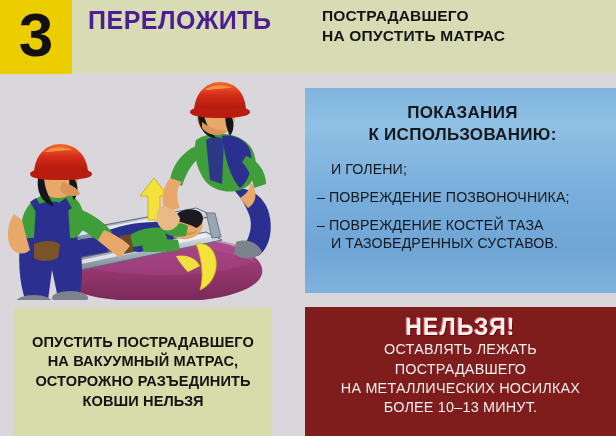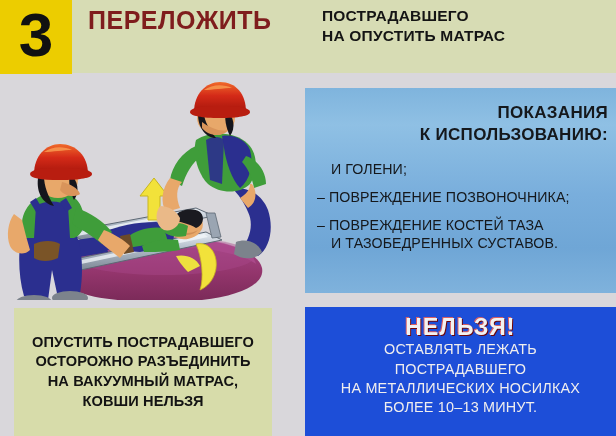--- a/index.html
+++ b/index.html
@@ -38,21 +38,21 @@
     color: #111111;
     line-height: 1;
     font-family: "Liberation Sans", sans-serif;
     margin-top: -4px;
   }
   .header-action {
     position: absolute;
     left: 88px; top: 6px;
     font-size: 25px;
     font-weight: bold;
-    color: #7f1d1d;
+    color: #4c1d95;
     letter-spacing: 0.5px;
     white-space: nowrap;
   }
   .header-object {
     position: absolute;
     left: 322px; top: 6px;
     font-size: 15.5px;
     font-weight: bold;
     color: #141414;
     line-height: 1.28;
@@ -78,21 +78,21 @@
     background: linear-gradient(180deg,
         #7fb4dd 0%,
         #8fc0e4 18%,
         #79aedc 52%,
         #6fa6d6 78%,
         #7fb2dc 100%);
     box-sizing: border-box;
     padding: 10px 8px 0 12px;
   }
   .indications .ind-title {
-    text-align: right;
+    text-align: center;
     font-size: 17px;
     font-weight: bold;
     color: #15181c;
     line-height: 1.3;
     letter-spacing: 0.3px;
     margin-top: 4px;
   }
   .indications .ind-title div { white-space: nowrap; }
   .ind-list {
     margin-top: 14px;
@@ -130,21 +130,21 @@
     line-height: 1.35;
     letter-spacing: 0.1px;
   }
   .instruction .lines div { white-space: nowrap; }
 
   
   .warning {
     position: absolute;
     left: 305px; top: 307px;
     width: 311px; height: 129px;
-    background: #1d4ed8;
+    background: #7f1d1d;
     box-sizing: border-box;
     padding-top: 6px;
     text-align: center;
   }
   .warning .warn-title {
     font-size: 23px;
     font-weight: bold;
     color: #f2f2f2;
     letter-spacing: 1.2px;
     text-shadow: 1px 1px 0 #6e0609, -1px -1px 0 #d95f63;
@@ -336,22 +336,22 @@
       <div class="ind-item">
         <span>– ПОВРЕЖДЕНИЕ КОСТЕЙ ТАЗА</span>
         <span class="l2">И ТАЗОБЕДРЕННЫХ СУСТАВОВ.</span>
       </div>
     </div>
   </div>
 
   <div class="instruction">
     <div class="lines">
       <div>ОПУСТИТЬ ПОСТРАДАВШЕГО</div>
+      <div>НА ВАКУУМНЫЙ МАТРАС,</div>
       <div>ОСТОРОЖНО РАЗЪЕДИНИТЬ</div>
-      <div>НА ВАКУУМНЫЙ МАТРАС,</div>
       <div>КОВШИ НЕЛЬЗЯ</div>
     </div>
   </div>
 
   <div class="warning">
     <div class="warn-title">НЕЛЬЗЯ!</div>
     <div class="warn-body">
       <div>ОСТАВЛЯТЬ ЛЕЖАТЬ</div>
       <div>ПОСТРАДАВШЕГО</div>
       <div>НА МЕТАЛЛИЧЕСКИХ НОСИЛКАХ</div>

